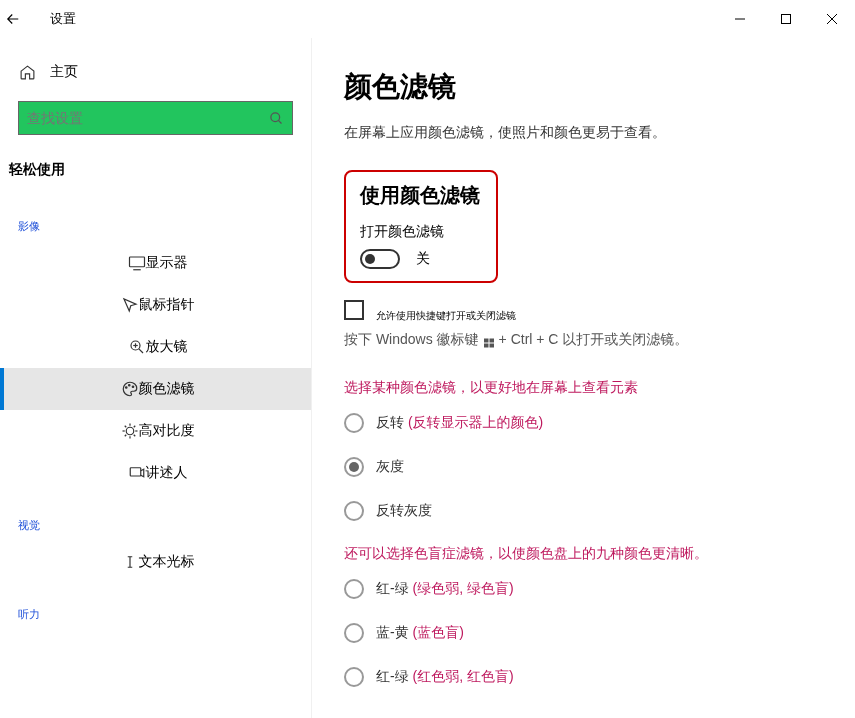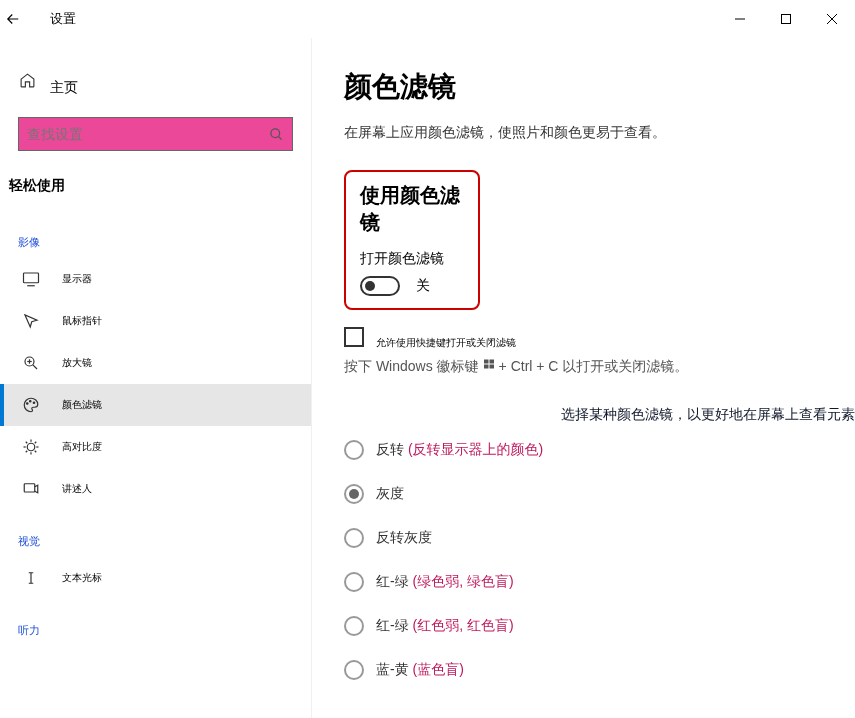--- a/index.html
+++ b/index.html
@@ -29,84 +29,85 @@
     .sidebar {
       width: 312px;
       padding: 15px 0 0 0;
       border-right: 1px solid #f0f0f0;
       overflow-y: auto;
     }
     .home-row {
       display: flex; align-items: center; gap: 14px;
       padding: 10px 18px; cursor: pointer;
     }
-    .home-row .label { font-size: 14px; margin-top: 16px; }
+    .home-row .label { font-size: 14px; }
     .search-box {
       margin: 10px 18px 18px 18px;
       height: 34px;
       border: 1px solid #666;
-      background: #ec4899;
+      background: #22c55e;
       display: flex; align-items: center;
       padding: 0 8px;
     }
     .search-box input {
       flex: 1; border: none; outline: none; font-size: 14px;
       background: transparent;
     }
     .search-icon { color: #555; }
     .section-title {
       padding: 8px 18px 16px 9px;
       font-size: 14px; font-weight: 600;
     }
     .group-title {
       padding: 24px 18px 8px 18px;
       font-size: 11px; color: #1d4ed8;
     }
     .nav-item {
-      display: flex; align-items: center; gap: 22px;
+      display: flex; align-items: center; 
       padding: 12px 18px; cursor: pointer;
-      font-size: 10px;
+      font-size: 14px;
       border-left: 4px solid transparent;
+      justify-content: center;
     }
     .nav-item.selected {
       background: #e6e6e6;
       border-left: 4px solid #0078d4;
     }
     .nav-icon { width: 18px; height: 18px; display: flex; align-items: center; justify-content: center; color: #333; }
     .main {
       flex: 1;
       padding: 30px 0 0 32px;
       overflow-y: auto;
     }
     .page-title { font-size: 28px; font-weight: 600; margin-bottom: 18px; }
     .subtitle { font-size: 14px; color: #333; margin-bottom: 28px; }
     .highlight-box {
       border: 2px solid #cc0000;
       border-radius: 8px;
       padding: 10px 14px 12px 14px;
-      width: 136px;
+      width: 154px;
       margin-bottom: 14px;
     }
     .section-heading { font-size: 20px; font-weight: 600; margin-bottom: 14px; }
     .toggle-label { font-size: 14px; margin-bottom: 8px; }
     .toggle-row { display: flex; align-items: center; gap: 16px; }
     .toggle {
       width: 40px; height: 20px; border: 2px solid #333;
       border-radius: 10px; position: relative; cursor: pointer;
     }
     .toggle-knob {
       width: 10px; height: 10px; border-radius: 50%;
       background: #333; position: absolute; left: 3px; top: 3px;
     }
     .toggle-state { font-size: 14px; }
     .checkbox-row { display: flex; align-items: center; gap: 12px; margin-bottom: 8px; }
     .checkbox { width: 20px; height: 20px; border: 2px solid #333; cursor: pointer; }
     .checkbox-label { font-size: 10px; margin-top: 12px; }
-    .hint-text { font-size: 14px; color: #555; margin-bottom: 30px; display: flex; align-items: flex-start; gap: 4px; }
-    .desc-text { font-size: 14px; color: #0f172a; margin-bottom: 16px; text-align: right; }
+    .hint-text { font-size: 14px; color: #555; margin-bottom: 30px; display: flex; align-items: flex-end; gap: 4px; }
+    .desc-text { font-size: 14px; color: #be185d; margin-bottom: 16px; }
     .radio-row { display: flex; align-items: center; gap: 12px; margin-bottom: 24px; cursor: pointer; }
     .radio {
       width: 20px; height: 20px; border: 2px solid #999;
       border-radius: 50%; position: relative;
     }
     .radio.filled::after {
       content: ''; position: absolute; width: 10px; height: 10px;
       background: #666; border-radius: 50%; top: 3px; left: 3px;
     }
     .radio-label { font-size: 14px; color: #333; }
@@ -300,38 +301,39 @@
     <div class="radio-row">
       <div class="radio filled"></div>
       <span class="radio-label">灰度</span>
     </div>
 
     <div class="radio-row">
       <div class="radio"></div>
       <span class="radio-label">反转灰度</span>
     </div>
 
+    <p class="desc-text">还可以选择色盲症滤镜，以使颜色盘上的九种颜色更清晰。</p>
 
     <div class="radio-row">
       <div class="radio"></div>
       <span class="radio-label">
         <span>红-绿</span>
         <span class="radio-sub">(绿色弱, 绿色盲)</span>
       </span>
     </div>
 
     <div class="radio-row">
       <div class="radio"></div>
       <span class="radio-label">
+        <span>蓝-黄</span>
+        <span class="radio-sub">(蓝色盲)</span>
+      </span>
+    </div>
+
+    <div class="radio-row">
+      <div class="radio"></div>
+      <span class="radio-label">
         <span>红-绿</span>
         <span class="radio-sub">(红色弱, 红色盲)</span>
       </span>
     </div>
-
-    <div class="radio-row">
-      <div class="radio"></div>
-      <span class="radio-label">
-        <span>蓝-黄</span>
-        <span class="radio-sub">(蓝色盲)</span>
-      </span>
-    </div>
   </div>
 </div>
 
 </body></html>

